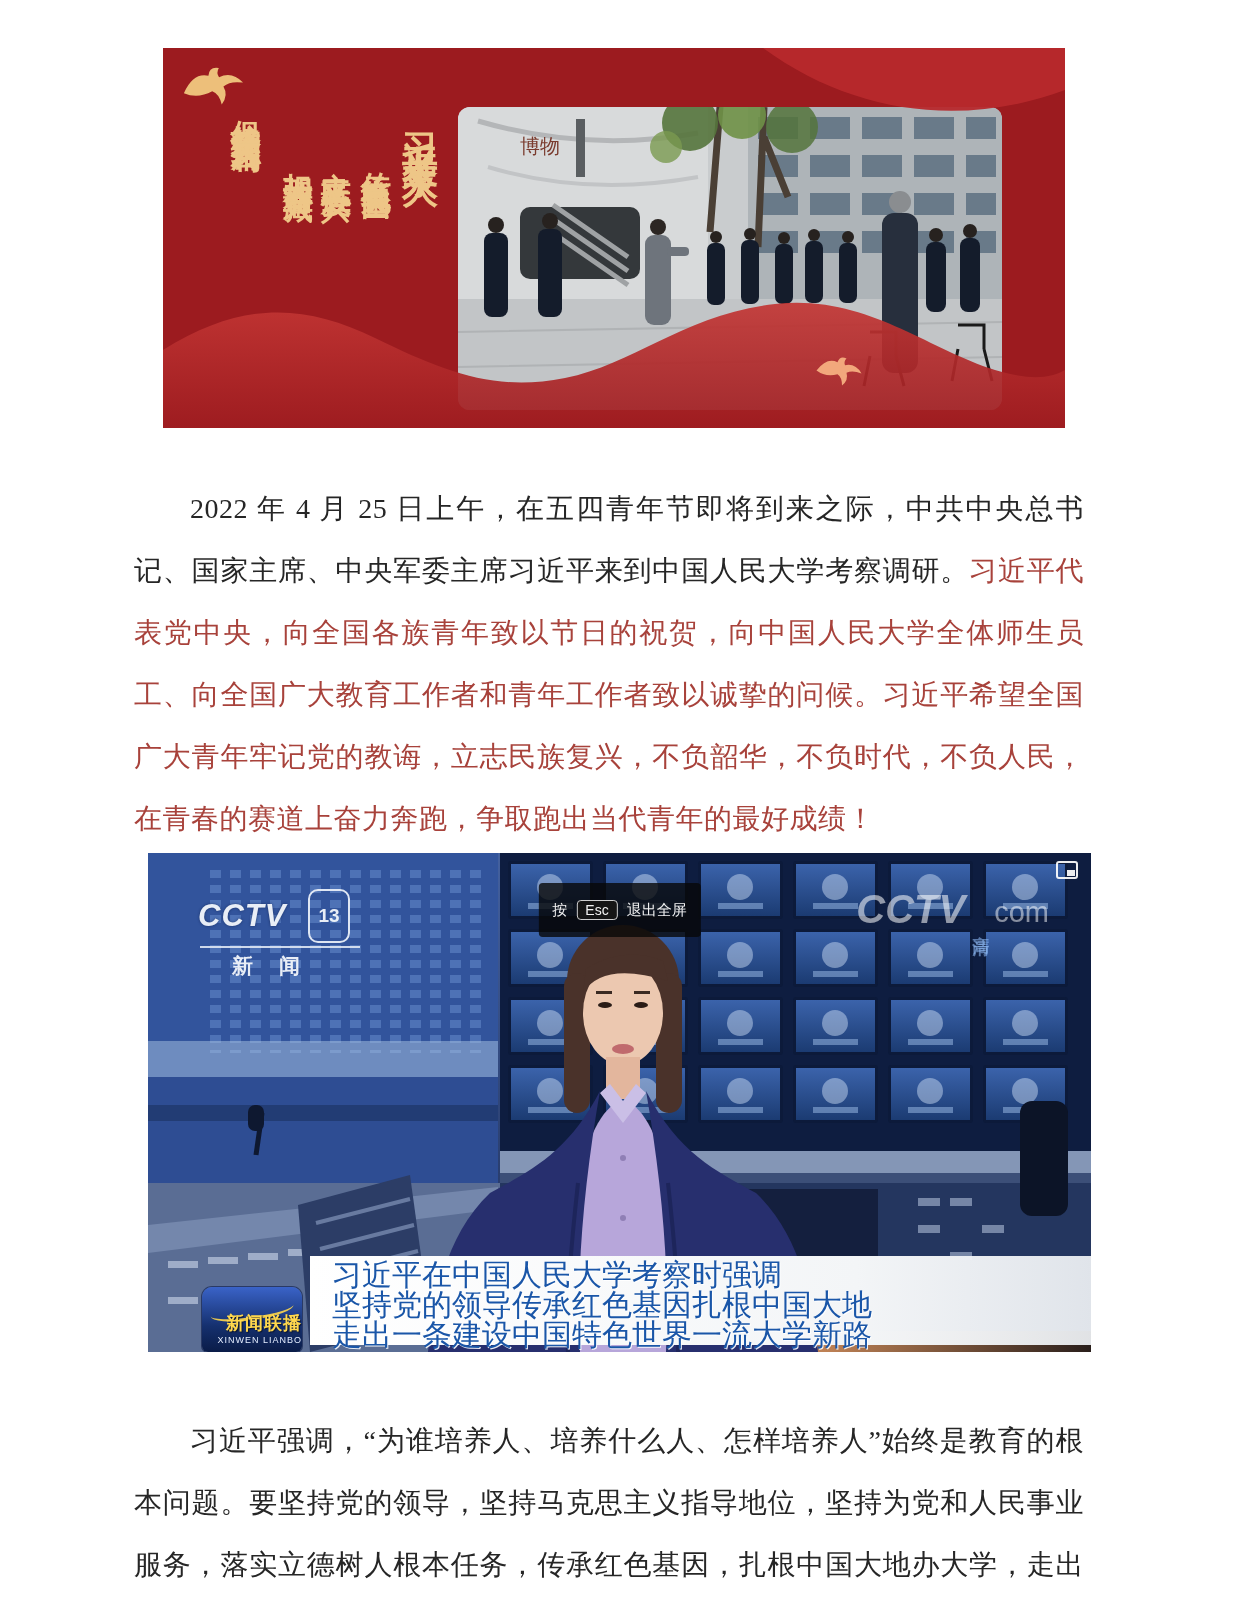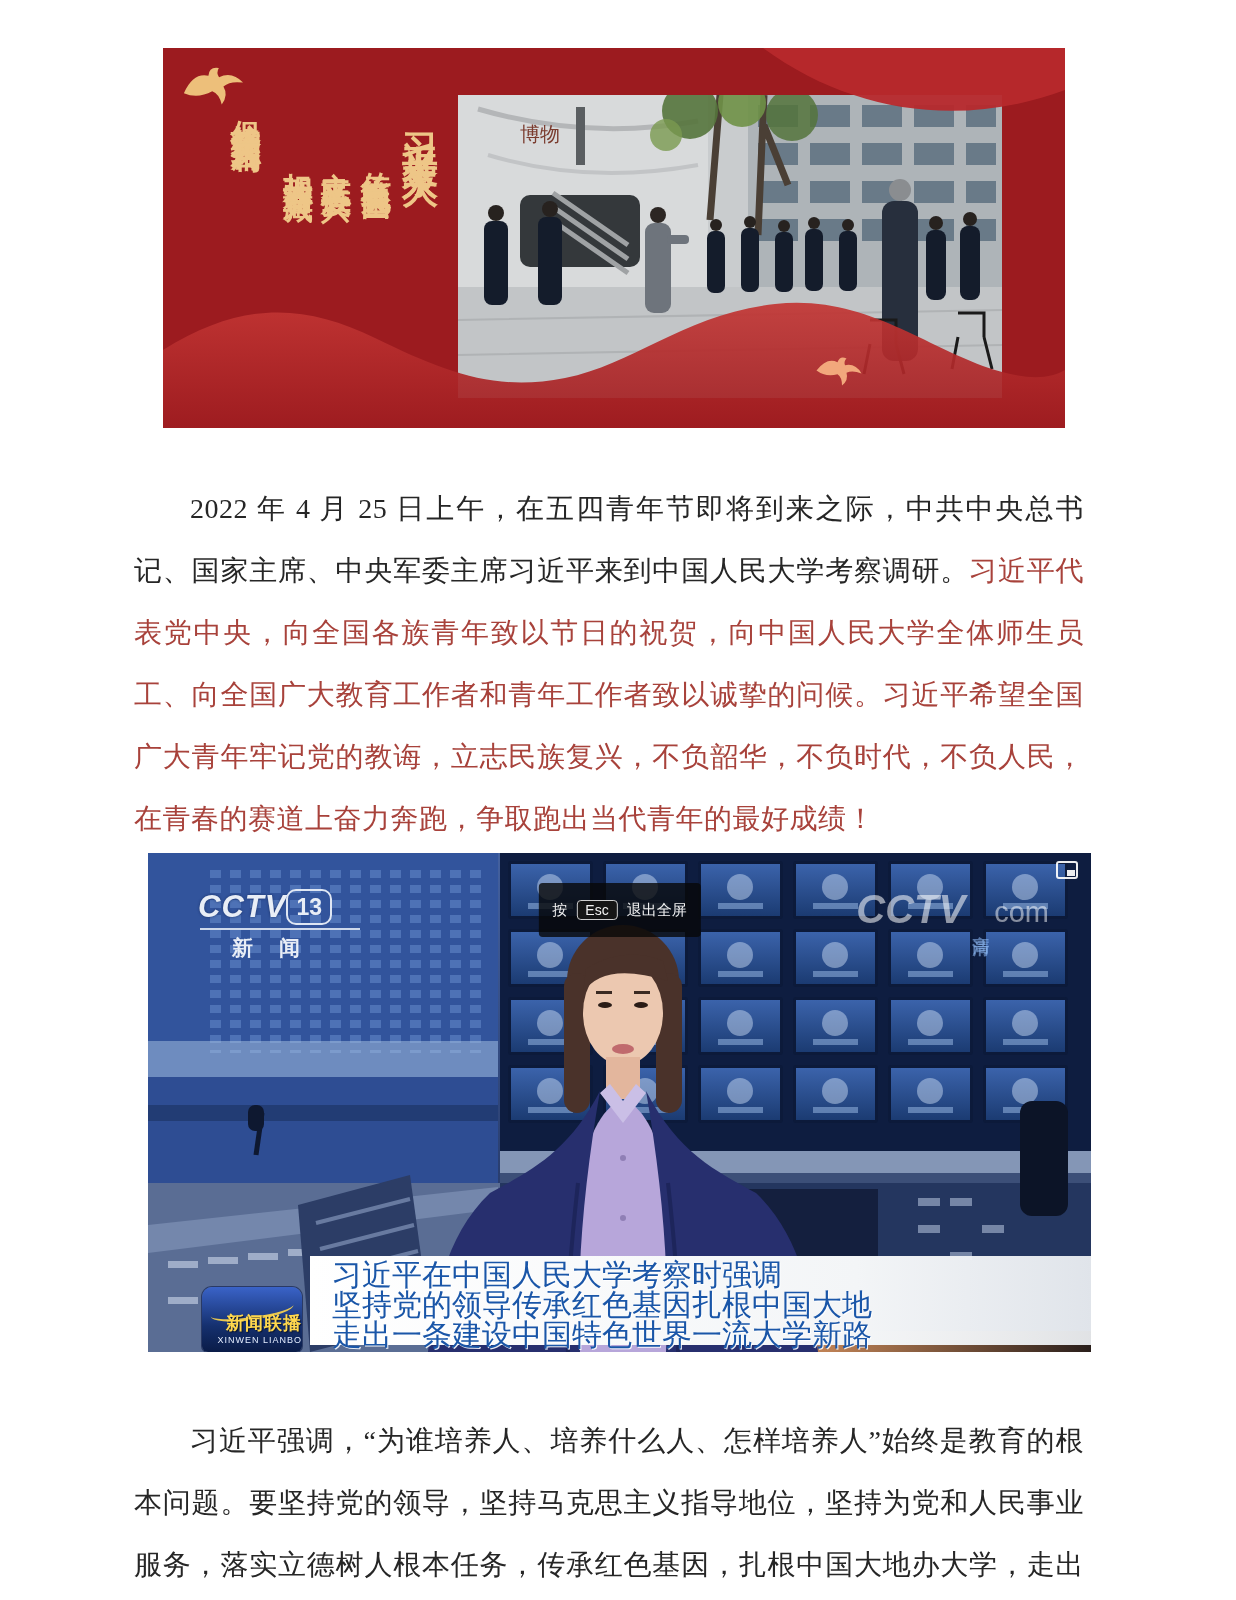--- a/index.html
+++ b/index.html
@@ -13,42 +13,42 @@
         font-family:"Liberation Sans","DejaVu Sans",sans-serif;font-weight:bold;
         letter-spacing:4px;z-index:2;}
   .vcol.c0{left:232px;top:58px;font-size:36px;letter-spacing:6px;}
   .vcol.c1{left:192px;top:100px;font-size:30px;}
   .vcol.c2{left:152px;top:100px;font-size:30px;}
   .vcol.c3{left:114px;top:100px;font-size:30px;}
   .vcol.c4{left:62px;top:48px;font-size:30px;letter-spacing:3px;}
   .bird{position:absolute;z-index:4;}
   .bird.b1{left:18px;top:16px;width:64px;transform:rotate(-14deg);}
   .bird.b2{left:652px;top:306px;width:48px;}
-  .photo{position:absolute;left:295px;top:47px;width:544px;height:303px;z-index:1;
-         border-radius:0;overflow:hidden;text-align:center;}
+  .photo{position:absolute;left:295px;top:59px;width:544px;height:303px;z-index:1;
+         border-radius:12px;overflow:hidden;text-align:center;}
   .bannerwaves{position:absolute;left:0;top:0;width:902px;height:380px;z-index:3;pointer-events:none;}
 
   
   .para{position:absolute;left:134px;width:950px;font-size:28px;line-height:62px;
         text-align:justify;text-indent:2em;color:#262626;letter-spacing:.5px;}
   .para1{top:478px;}
   .para2{top:1410px;}
   .red{color:#a8423b;}
 
   
   .video{position:absolute;left:148px;top:853px;width:943px;height:499px;overflow:hidden;
          background:#6d28d9;font-family:"Liberation Sans","DejaVu Sans",sans-serif;}
   .studio{position:absolute;left:0;top:0;width:943px;height:499px;}
 
   .cctv13{position:absolute;left:50px;top:36px;color:#f2f6fb;opacity:.95;z-index:2;}
   .cctv13 .row{display:flex;align-items:center;}
   .cctv13 .brand{font-size:31px;font-weight:bold;font-style:italic;letter-spacing:1px;
                  text-shadow:0 0 3px rgba(20,40,90,.8);}
-  .cctv13 .num{margin-left:0;font-size:23px;font-weight:bold;border:2px solid #e8eef8;
-               border-radius:10px;padding:0 8px;line-height:32px;}
+  .cctv13 .num{margin-left:22px;font-size:19px;font-weight:bold;border:2px solid #e8eef8;
+               border-radius:10px;padding:9px 8px;line-height:32px;}
   .cctv13 .rule{height:2px;background:#e8eef8;margin:3px 0 4px 2px;width:160px;opacity:.9;}
   .cctv13 .sub{font-size:21px;font-weight:bold;letter-spacing:26px;margin-left:34px;}
 
   .esc-tip{position:absolute;left:50%;top:30px;transform:translateX(-50%);
            background:rgba(8,8,8,.8);color:#f2f2f2;font-size:15px;border-radius:4px;
            padding:7px 14px;display:flex;align-items:center;white-space:nowrap;z-index:3;}
   .esc-key{border:1px solid #cfcfcf;border-radius:4px;padding:1px 8px;margin:10px 9px;
            font-size:14px;background:#161616;}
 
   .pip{position:absolute;right:13px;top:8px;z-index:3;opacity:.92;}

